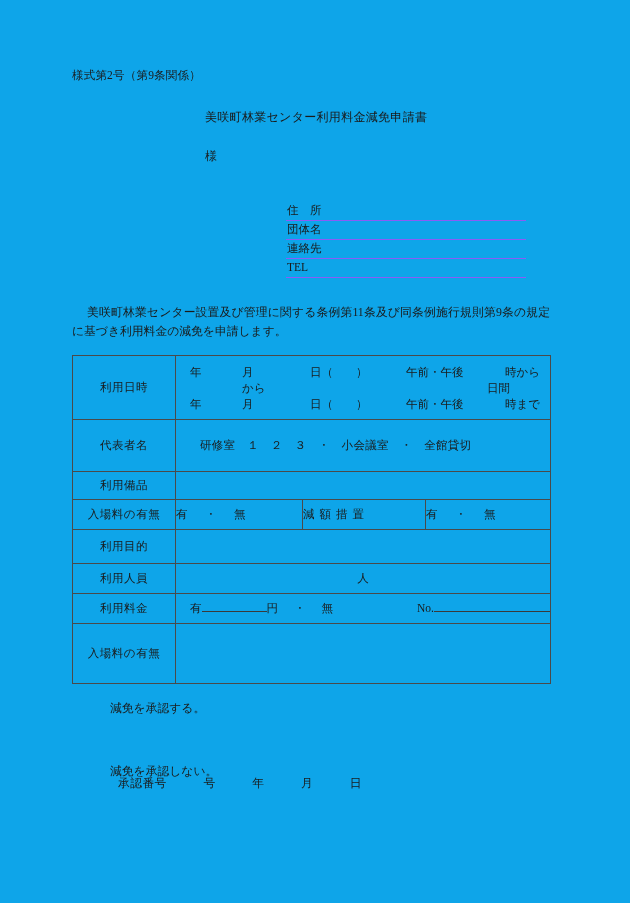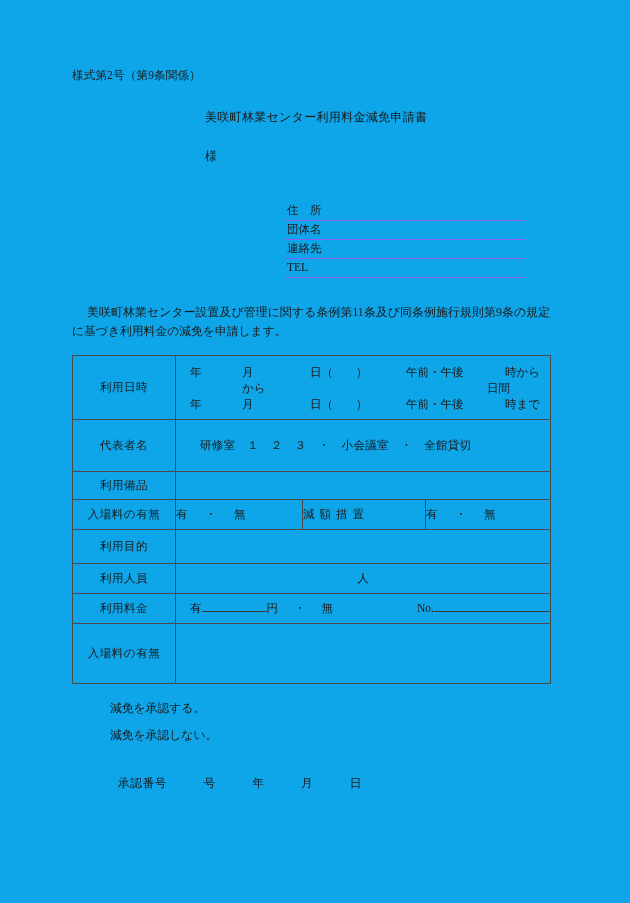--- a/index.html
+++ b/index.html
@@ -160,21 +160,21 @@
 
   
   .footer-line {
     position: absolute;
     left: 110px;
     font-size: 11.8px;
     white-space: nowrap;
     text-align: center;
   }
   .f1 { top: 701px; }
-  .f2 { top: 728px; }
+  .f2 { top: 764px; }
   .f3 { top: 776px; left: 118px; letter-spacing: 0.4px; }
 </style>
 </head>
 <body>
 
 <div class="page">
 
   <div class="form-no">様式第2号（第9条関係）</div>
   <div class="doc-title">美咲町林業センター利用料金減免申請書</div>
   <div class="addressee">様</div>

